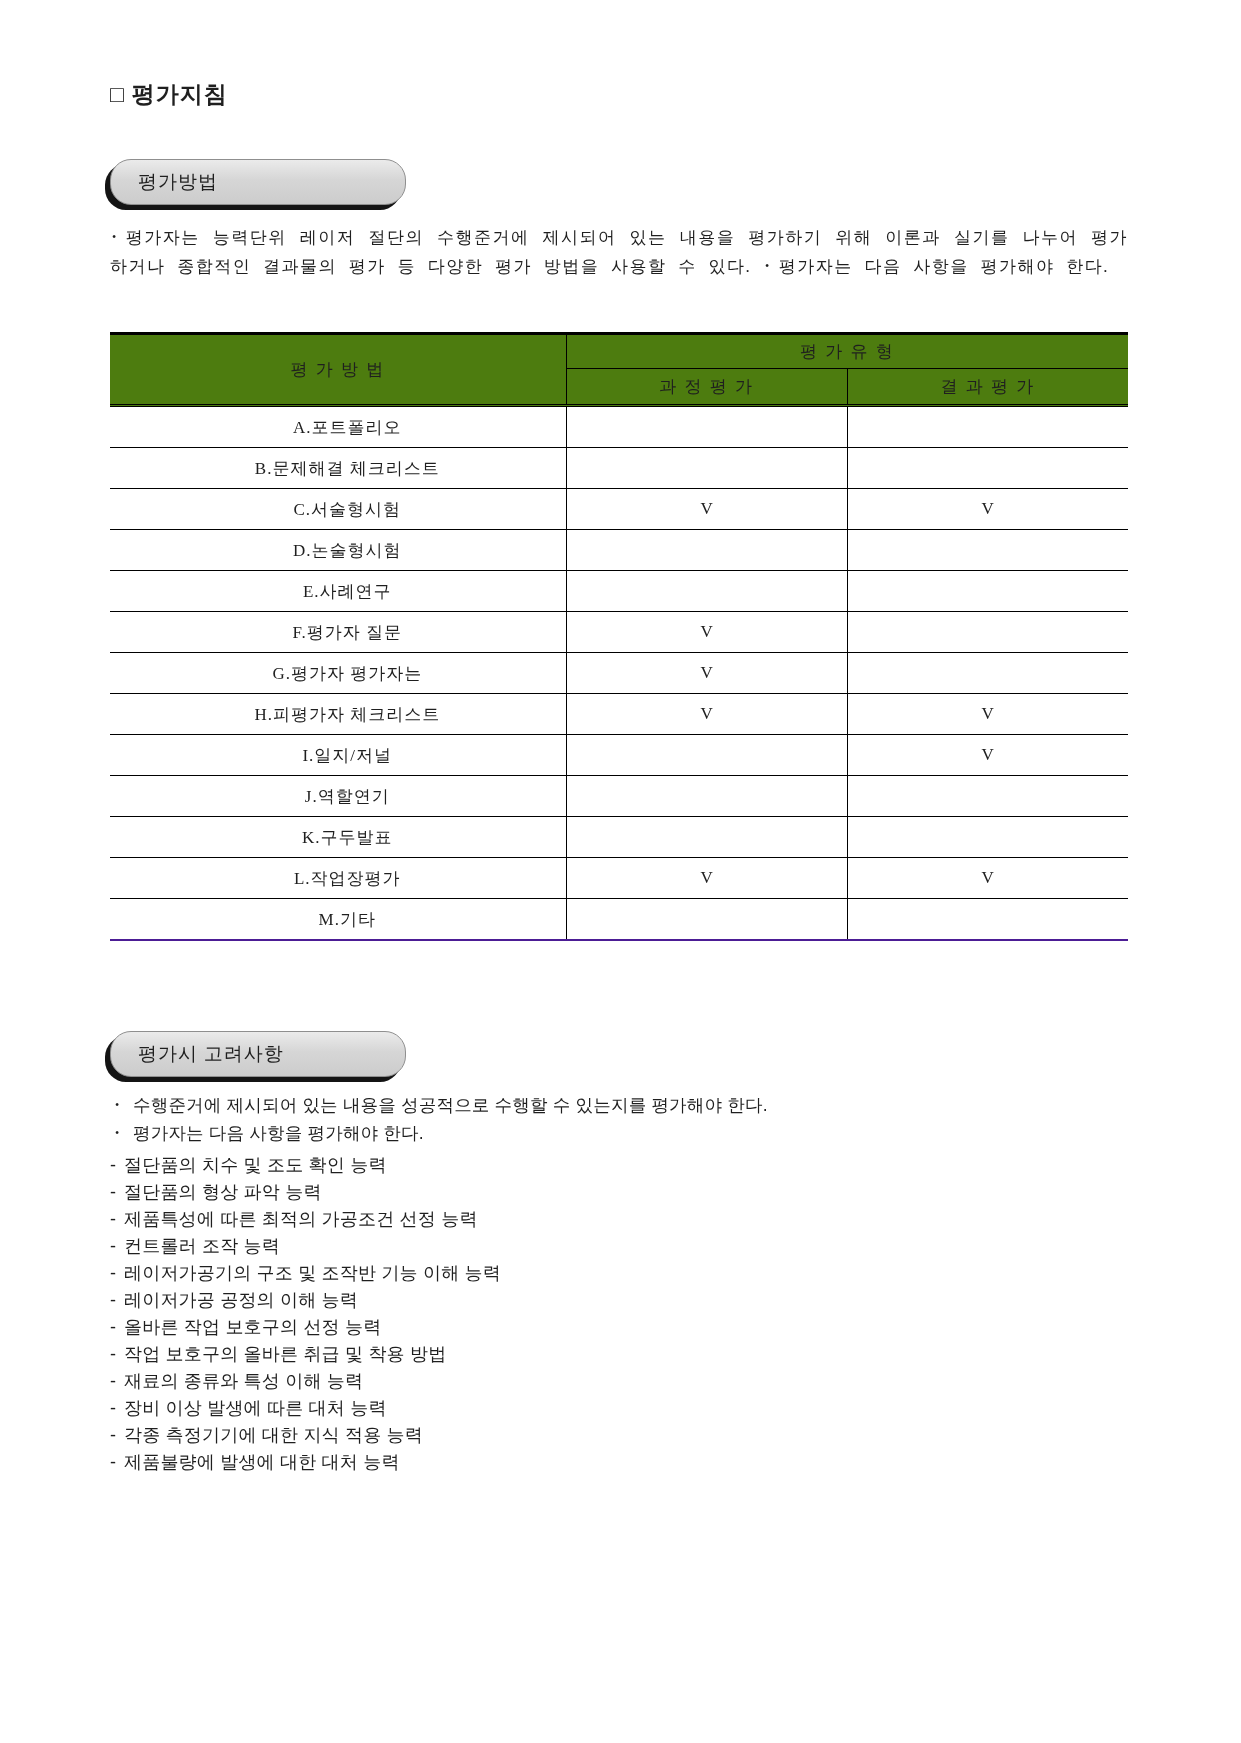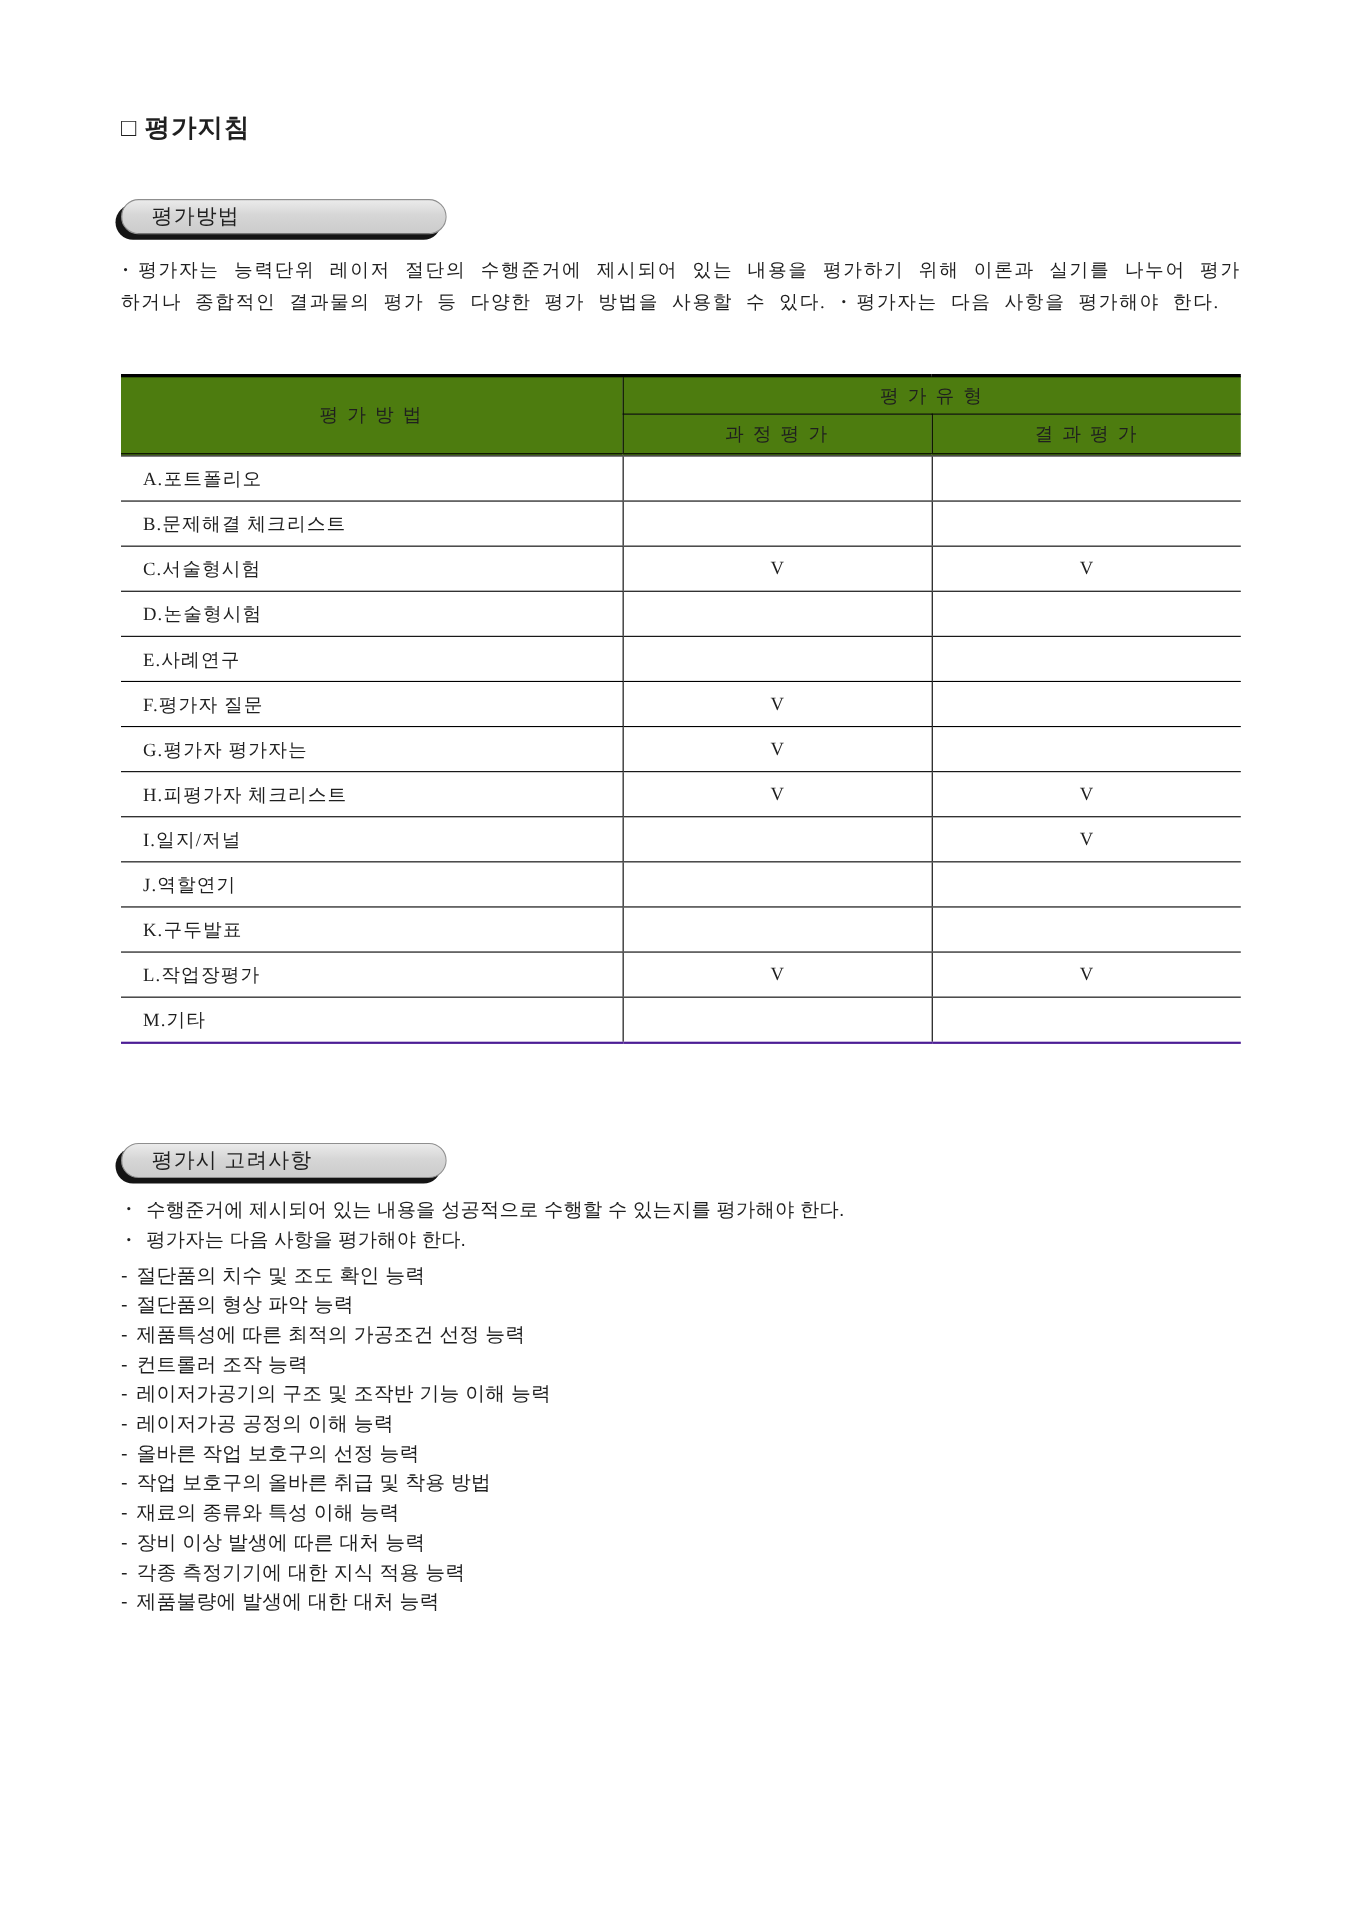--- a/index.html
+++ b/index.html
@@ -8,30 +8,30 @@
     width:1241px;height:1743px;
     background:#ffffff;
     box-sizing:border-box;
     padding:0 113px 0 110px;
     color:#1f1f1f;
     font-family:"Liberation Serif", serif;
     overflow:hidden;
   }
   
   .doc-title{
-    padding-top:102px;
+    padding-top:80px;
     font-size:23px;
     font-weight:bold;
     letter-spacing:1px;
     line-height:30px;
   }
   
   .pill{
     position:relative;
-    width:296px;height:32px;
+    width:296px;height:46px;
   }
   .pill-1{margin-top:49px;}
   .pill-2{margin-top:90px;}
   .pill .pill-shadow{
     position:absolute;left:-5px;top:5px;
     width:100%;height:100%;
     background:#141414;
     border-radius:21px;
   }
   .pill .pill-face{
@@ -81,21 +81,21 @@
   table.eval thead tr.h2 td{height:33px;}
   table.eval thead td.dbl{border-bottom:3px double #000;}
   table.eval td.vline{border-left:1px solid #000;}
   table.eval tbody td{
     height:38px;
     border-bottom:1px solid #000;
     vertical-align:middle;
   }
   table.eval tbody tr:last-child td{border-bottom:2px solid #4c1d95;}
   table.eval tbody td.m{
-    text-align:left;
+    text-align:center;
     padding-left:20px;
     letter-spacing:1px;
   }
   table.eval tbody td.v{text-align:center;}
   
   .bullet-list{margin-top:14px;}
   .bullet-line{
     display:flex;
     align-items:flex-start;
     font-family:"Liberation Sans", sans-serif;

